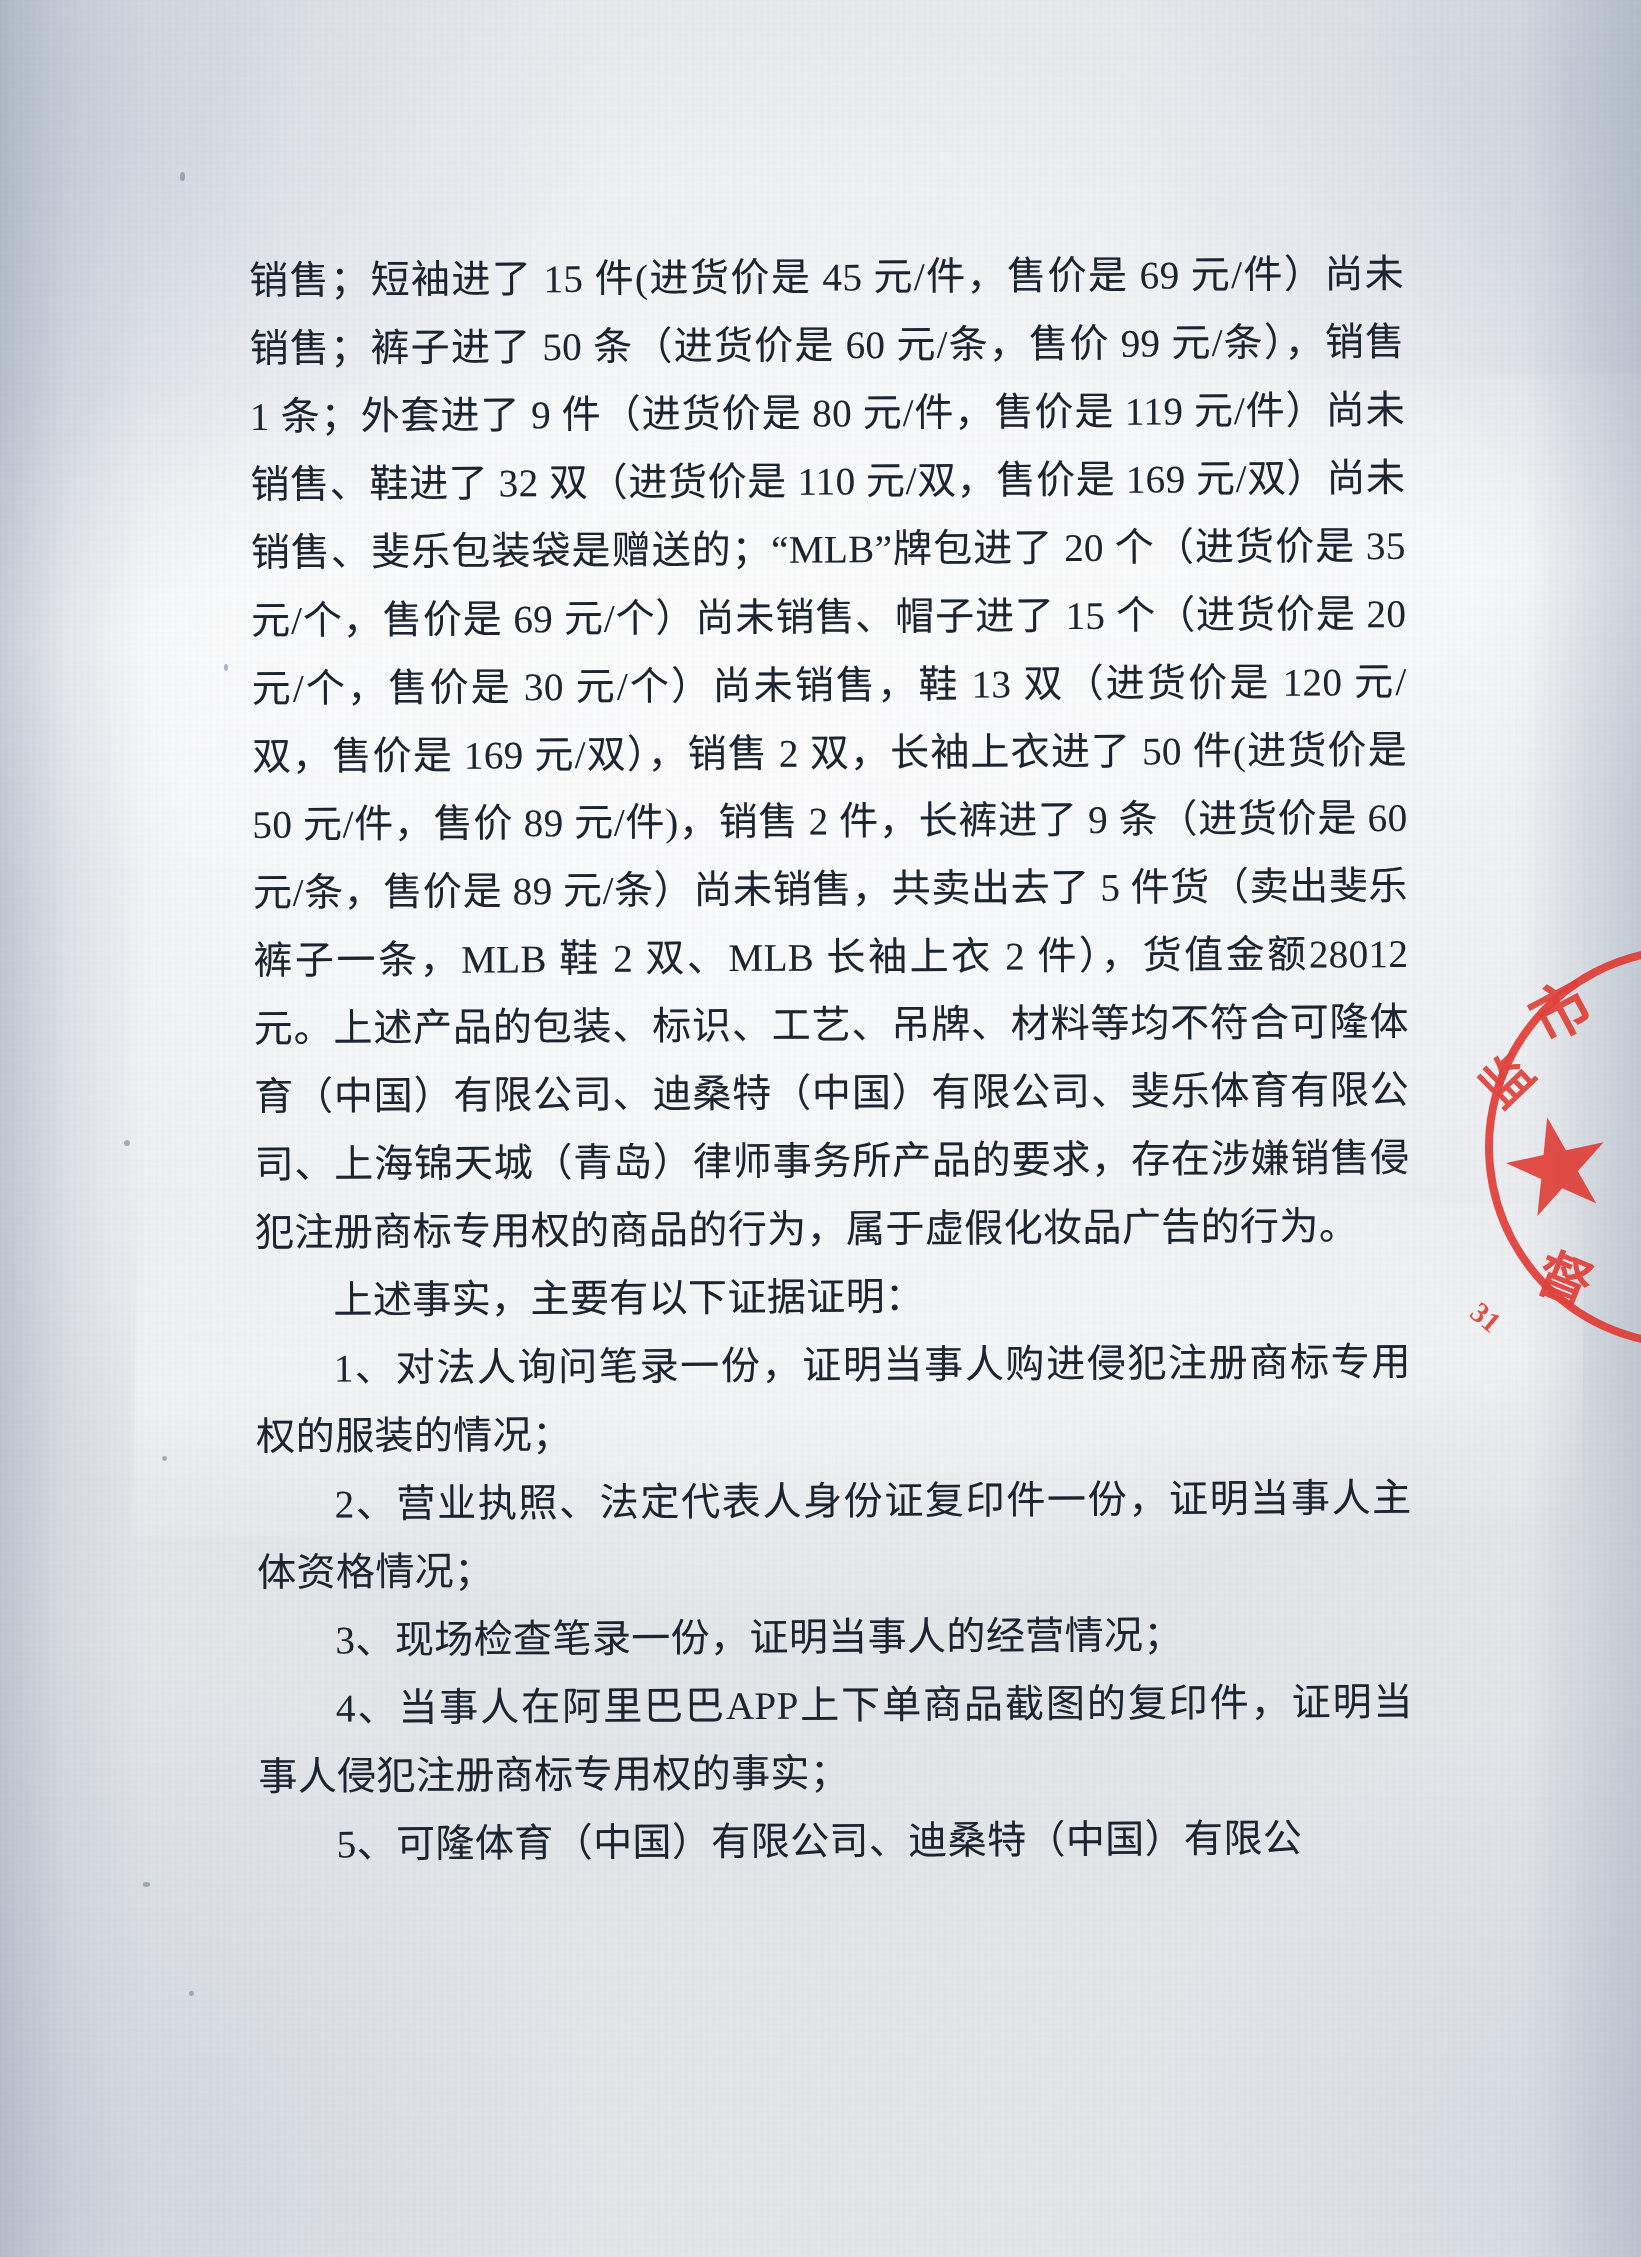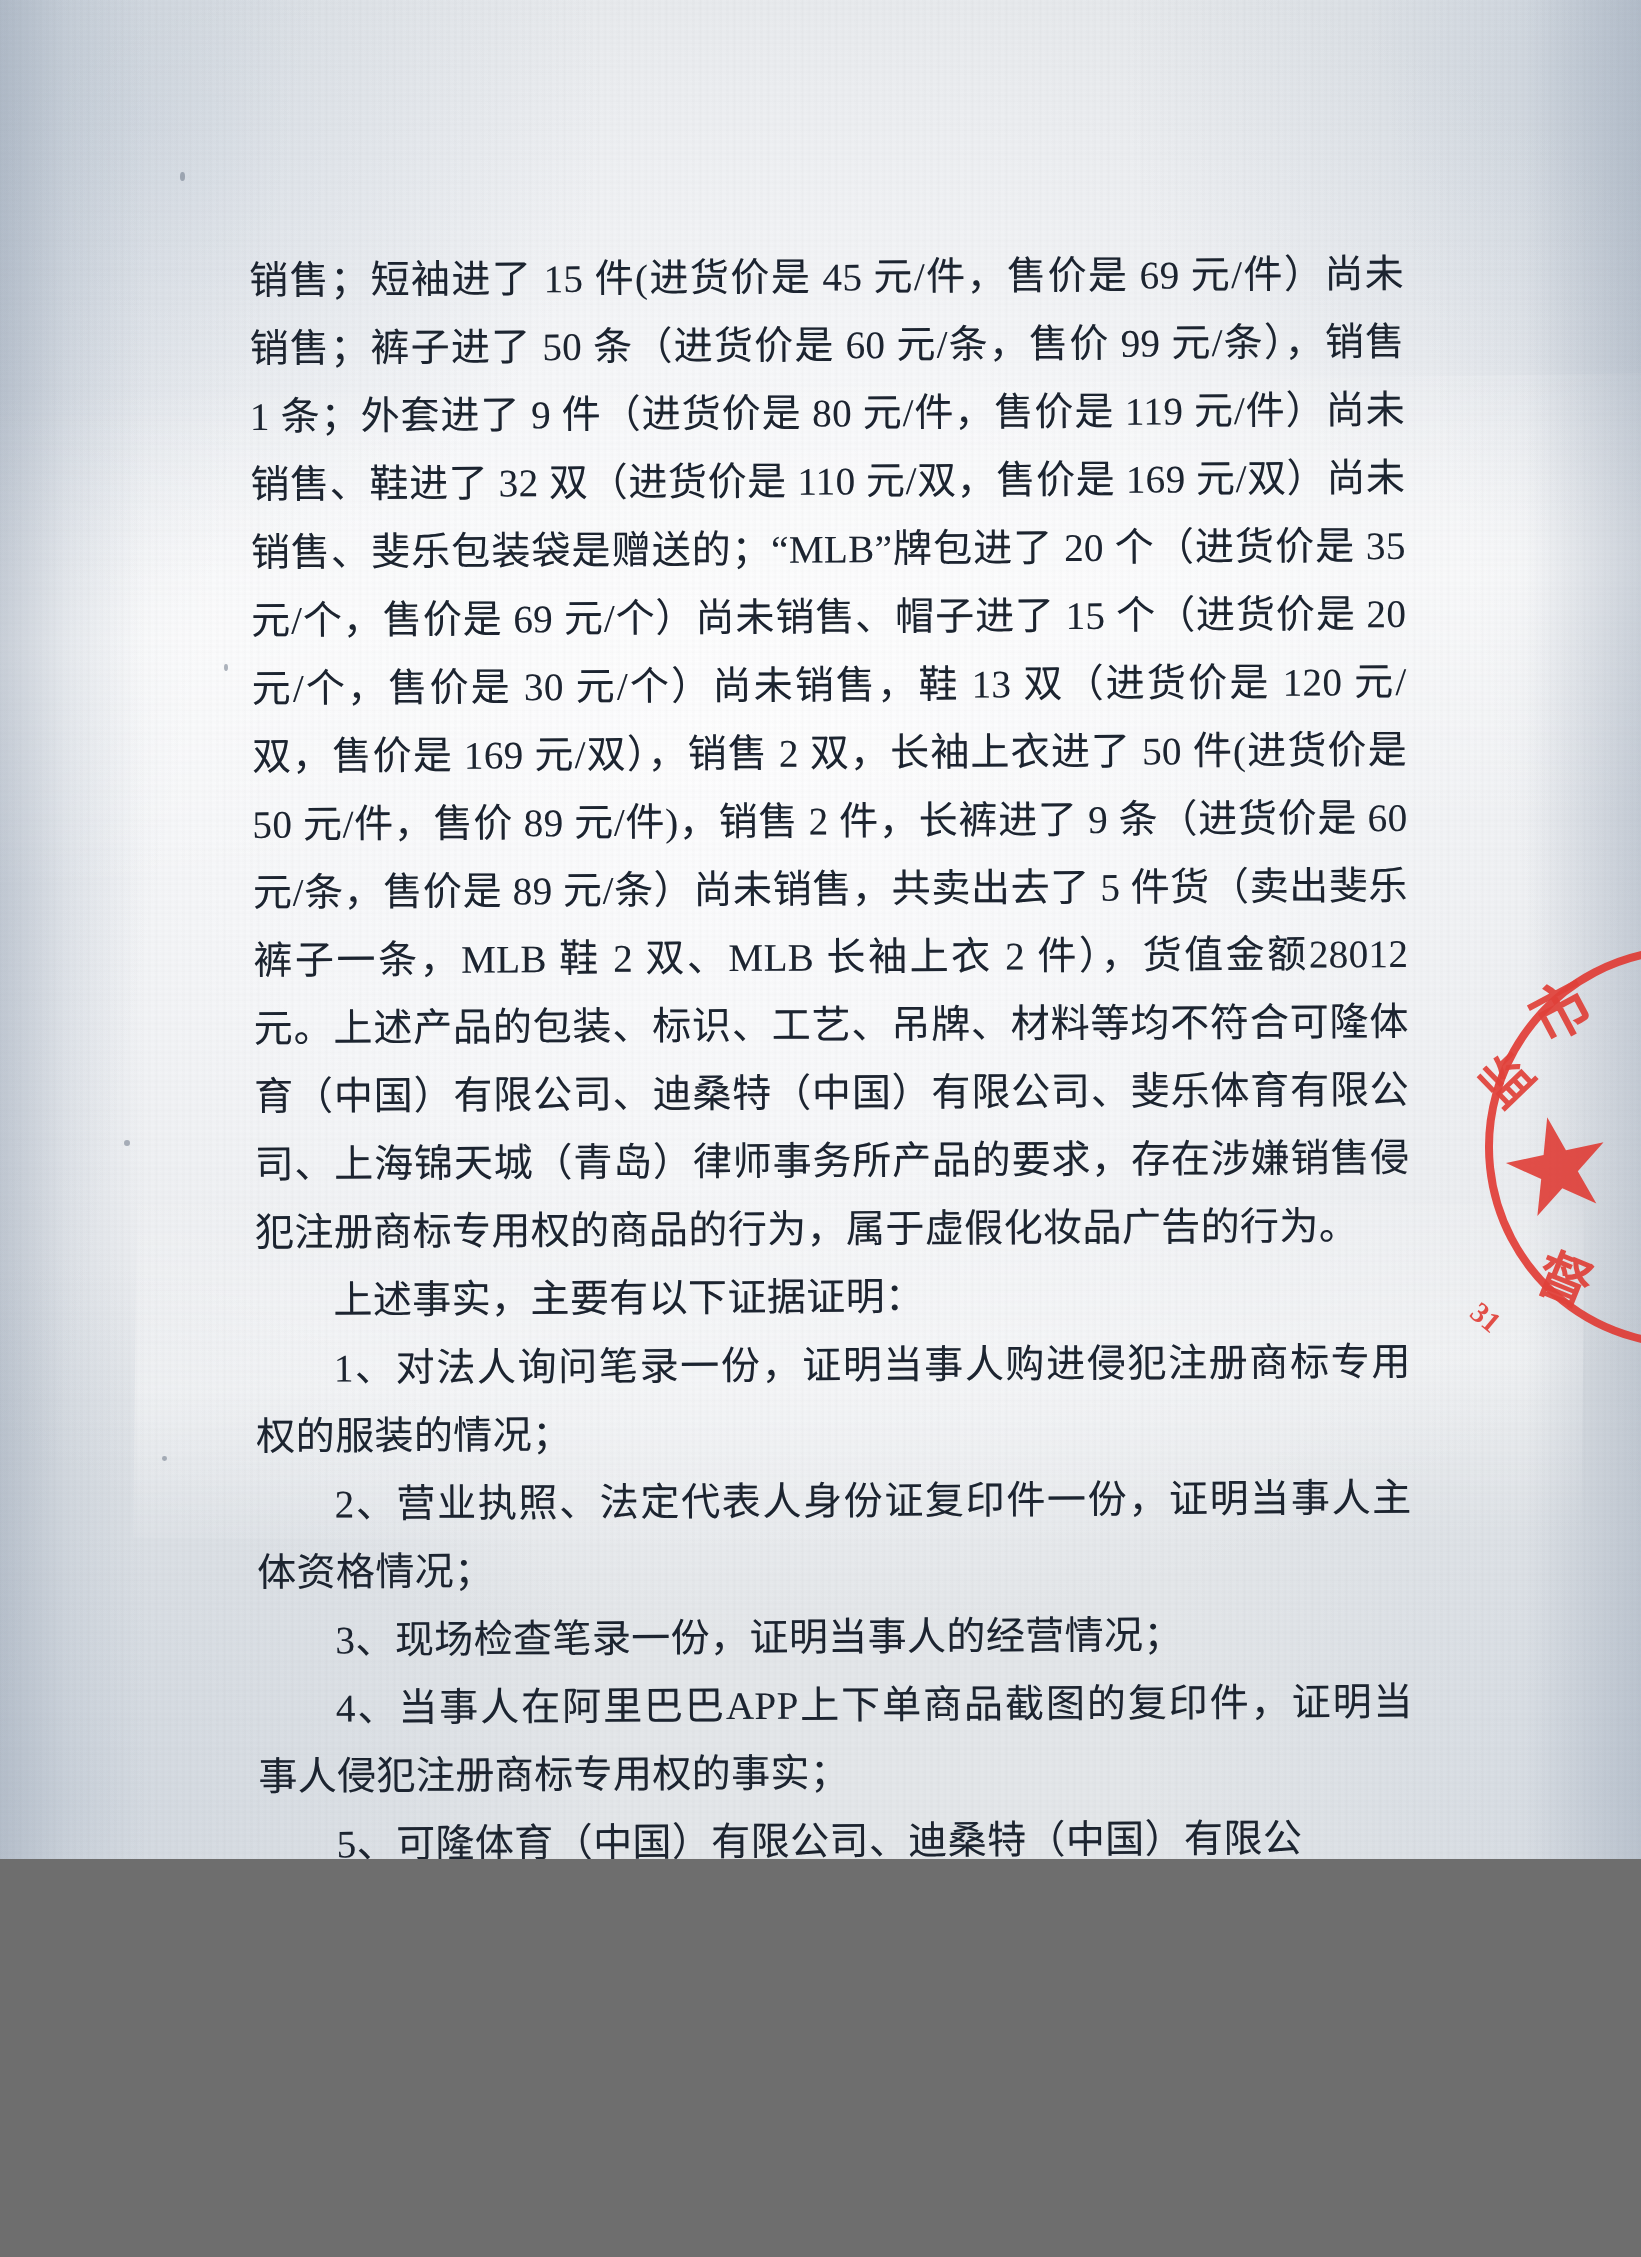--- a/index.html
+++ b/index.html
@@ -4,21 +4,21 @@
 <title>Scanned Document</title>
 <style>
   html, body {
     margin: 0;
     padding: 0;
     background: #6e6e6e;
   }
   #page {
     position: relative;
     width: 1641px;
-    height: 1859px;
+    height: 2257px;
     margin: 0 auto;
     overflow: hidden;
     background: #f2f3f5;
     font-family: "Liberation Serif", "DejaVu Serif", serif;
   }
 
   
   .paper {
     position: absolute;
     left: 0; top: 0;

